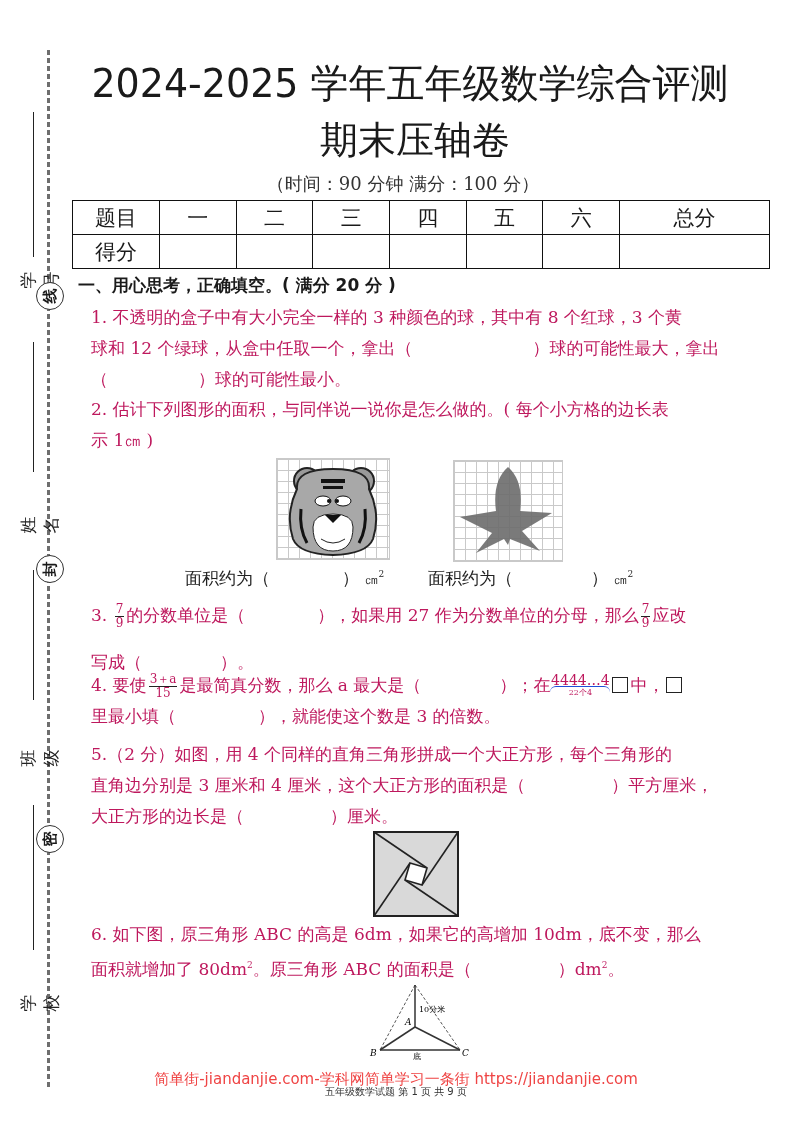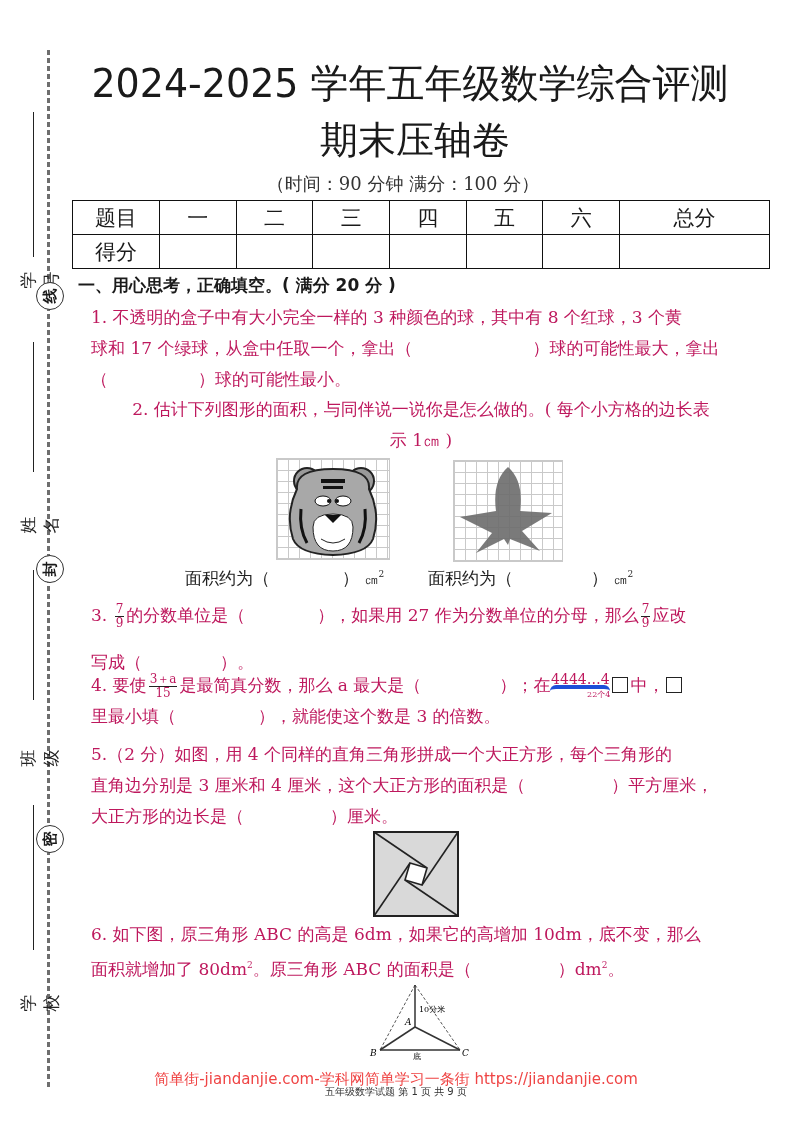--- a/index.html
+++ b/index.html
@@ -30,21 +30,21 @@
 
   .section-heading { position:absolute; left:78px; top:274px; font-size:17px; font-weight:bold;
     font-family:"DejaVu Sans","Liberation Sans",sans-serif; }
   .q { position:absolute; left:91px; width:660px; font-size:17px; line-height:31px; color:#be185d; }
   .blank { display:inline-block; }
   .frac { display:inline-flex; flex-direction:column; align-items:center; vertical-align:middle;
     font-size:12px; line-height:13px; margin:0 2px; }
   .frac .num { border-bottom:1px solid #222; padding:0 1px; }
   .brace-num { display:inline-flex; flex-direction:column; align-items:center; vertical-align:middle; line-height:12px; }
   .brace-num .top { font-size:14px; }
-  .brace-num .br { font-size:8px; border-top:4px solid #1d4ed8; border-radius:6px 6px 0 0; width:60px; text-align:right; }
+  .brace-num .br { font-size:8px; border-top:1px solid #1d4ed8; border-radius:6px 6px 0 0; width:60px; text-align:center; }
   .sq { display:inline-block; width:14px; height:14px; border:1.3px solid #222; vertical-align:-2px; margin:0 2px; }
   sup { font-size:9px; }
 
   .grid-fig { position:absolute; background-color:#fff;
     background-image: linear-gradient(#c9c9c9 1px, transparent 1px), linear-gradient(90deg, #c9c9c9 1px, transparent 1px);
     background-size:11px 11px; border:1px solid #c9c9c9; }
   .area-label { position:absolute; font-size:17px; color:#222; }
 
   .footer-watermark { position:absolute; left:0; width:792px; top:1070px; text-align:center;
     font-family:"DejaVu Sans","Liberation Sans",sans-serif; font-size:15px; color:#ef4444; }
@@ -95,25 +95,25 @@
     <td></td>
     <td></td>
   </tr>
 </tbody>
   </table>
 
 <div class="section-heading">一、用心思考，正确填空。( 满分 20 分 )</div>
 
 <div class="q" style="top:302px;">
   <div>1. 不透明的盒子中有大小完全一样的 3 种颜色的球，其中有 8 个红球，3 个黄</div>
-  <div><span>球和 17 个绿球，从盒中任取一个，拿出（</span><span class="blank" style="width:120px"></span><span>）球的可能性最大，拿出</span></div>
+  <div><span>球和 12 个绿球，从盒中任取一个，拿出（</span><span class="blank" style="width:120px"></span><span>）球的可能性最大，拿出</span></div>
   <div><span>（</span><span class="blank" style="width:90px"></span><span>）球的可能性最小。</span></div>
 </div>
 
-<div class="q" style="top:394px;text-align:center;">
+<div class="q" style="top:394px;">
   <div>2. 估计下列图形的面积，与同伴说一说你是怎么做的。( 每个小方格的边长表</div>
   <div>示 1㎝ )</div>
 </div>
 
 <div class="grid-fig" style="left:276px;top:458px;width:112px;height:100px;">
   <svg width="112" height="100" viewBox="0 0 112 100">
     <ellipse cx="30" cy="22" rx="13" ry="13" fill="#9a9a9a" stroke="#222" stroke-width="2"></ellipse>
     <ellipse cx="84" cy="22" rx="13" ry="13" fill="#9a9a9a" stroke="#222" stroke-width="2"></ellipse>
     <path d="M20 30 Q18 10 56 10 Q94 10 92 30 Q104 55 96 80 Q90 95 56 96 Q22 95 16 80 Q8 55 20 30Z" fill="#a8a8a8" stroke="#222" stroke-width="2"></path>
     <rect x="44" y="20" width="24" height="4" fill="#111"></rect>

